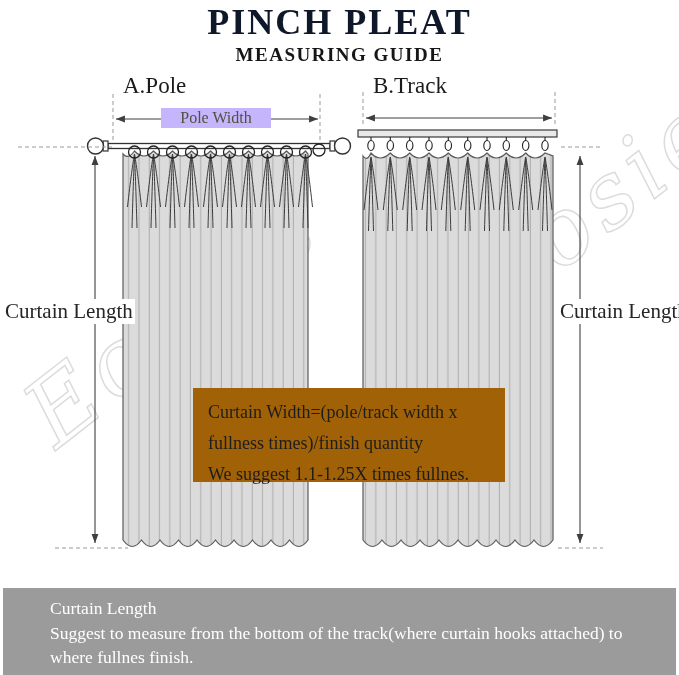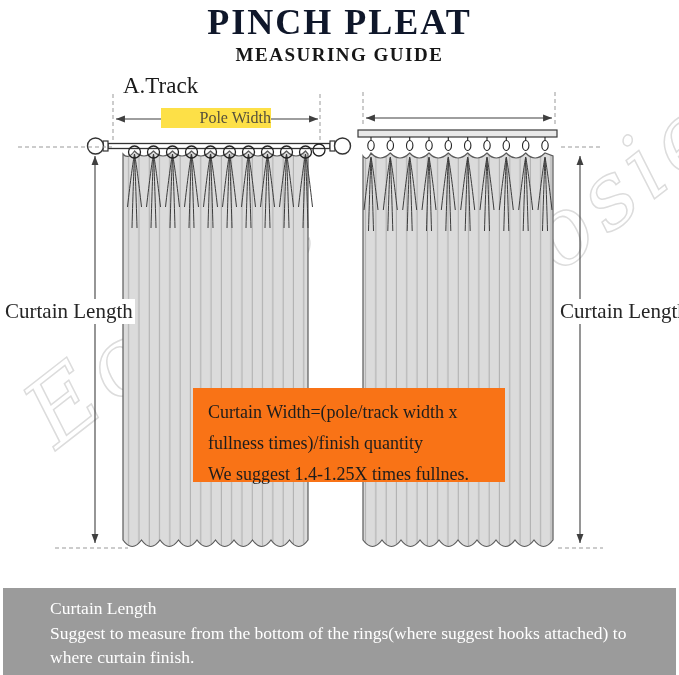--- a/index.html
+++ b/index.html
@@ -11,28 +11,28 @@
   .title{
     top:1px;left:0;width:100%;text-align:center;
     font-size:36px;font-weight:bold;letter-spacing:2px;color:#0f172a;
   }
   .subtitle{
     top:44px;left:0;width:100%;text-align:center;
     font-size:19px;font-weight:bold;letter-spacing:1.5px;color:#161616;
   }
   .section-label{font-size:23px;color:#1b1b1b;}
   .dim-label{
-    font-size:16px;color:#554f3c;background:#fde047;text-align:right;
+    font-size:16px;color:#554f3c;background:#c4b5fd;text-align:center;
     padding:1px 0;
   }
   .len-label{
     font-size:21px;color:#252525;background:#fff;padding:0 2px;white-space:nowrap;
   }
   .formula-box{
-    left:193px;top:388px;width:312px;height:94px;background:#f97316;
+    left:193px;top:388px;width:312px;height:94px;background:#a16207;
     font-size:18px;color:#1d1d1d;line-height:31px;
     padding:9px 0 0 15px;box-sizing:border-box;
   }
   .footer{
     left:3px;top:588px;width:673px;height:87px;background:#9b9b9b;
     color:#ffffff;box-sizing:border-box;padding:8px 18px 0 47px;
     font-size:17.5px;line-height:24px;
   }
   .footer .heading{margin-bottom:1px;}
   .watermark{
@@ -167,32 +167,33 @@
       <line x1="116" y1="119" x2="318" y2="119" marker-start="url(#arr)" marker-end="url(#arr)"></line>
       <line x1="366" y1="118" x2="552" y2="118" marker-start="url(#arr)" marker-end="url(#arr)"></line>
       <line x1="95" y1="156" x2="95" y2="543" marker-start="url(#arr)" marker-end="url(#arr)"></line>
       <line x1="580" y1="156" x2="580" y2="543" marker-start="url(#arr)" marker-end="url(#arr)"></line>
     </g>
   </svg>
 
   <div class="abs title">PINCH PLEAT</div>
   <div class="abs subtitle">MEASURING GUIDE</div>
 
-  <div class="abs section-label" style="left:123px;top:73px">A.Track</div>
+  <div class="abs section-label" style="left:123px;top:73px">A.Pole</div>
+  <div class="abs section-label" style="left:373px;top:73px">B.Track</div>
 
   <div class="abs dim-label" style="left:161px;top:108px;width:110px">Pole Width</div>
 
   <div class="abs len-label" style="left:3px;top:299px">Curtain Length</div>
   <div class="abs len-label" style="left:558px;top:299px">Curtain Length</div>
 
   <div class="abs formula-box">
     <div>Curtain Width=(pole/track width x</div>
     <div>fullness times)/finish quantity</div>
-    <div>We suggest 1.4-1.25X times fullnes.</div>
+    <div>We suggest 1.1-1.25X times fullnes.</div>
   </div>
 
   <div class="abs footer">
     <div class="heading">Curtain Length</div>
-    <div>Suggest to measure from the bottom of the rings(where suggest hooks attached) to</div>
-    <div>where curtain finish.</div>
+    <div>Suggest to measure from the bottom of the track(where curtain hooks attached) to</div>
+    <div>where fullnes finish.</div>
   </div>
 
 </div>
 
 </body></html>

